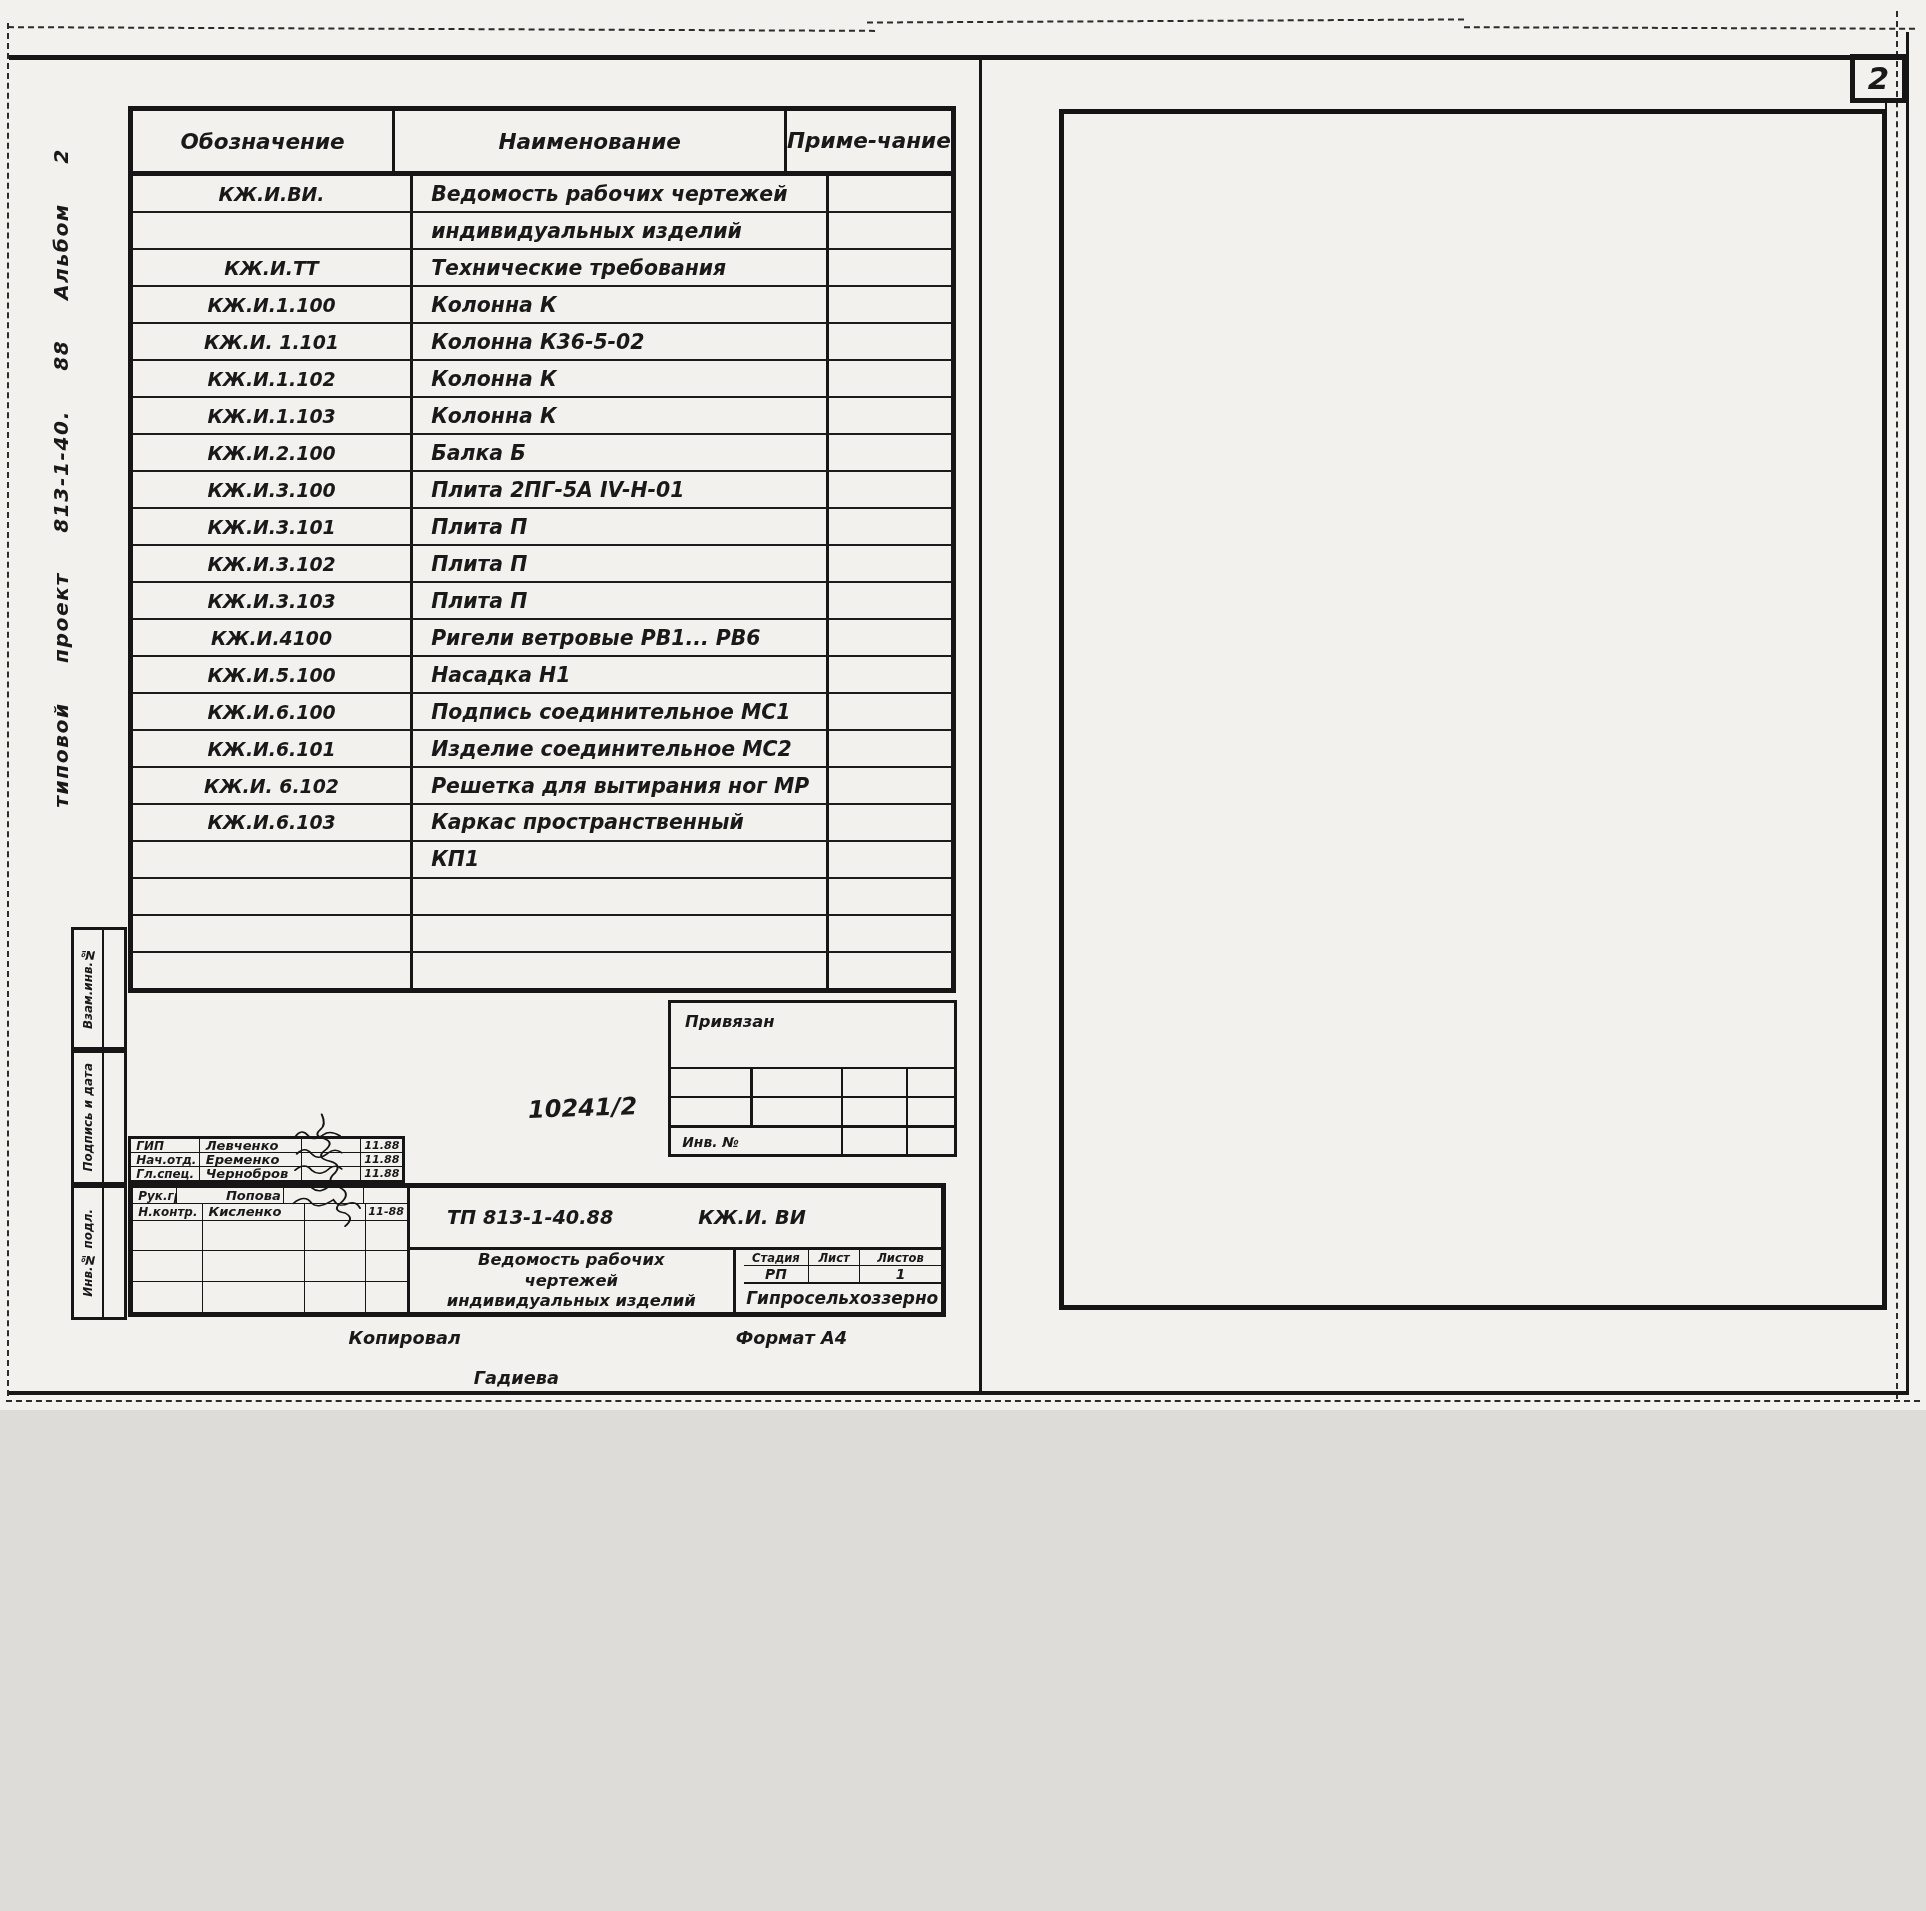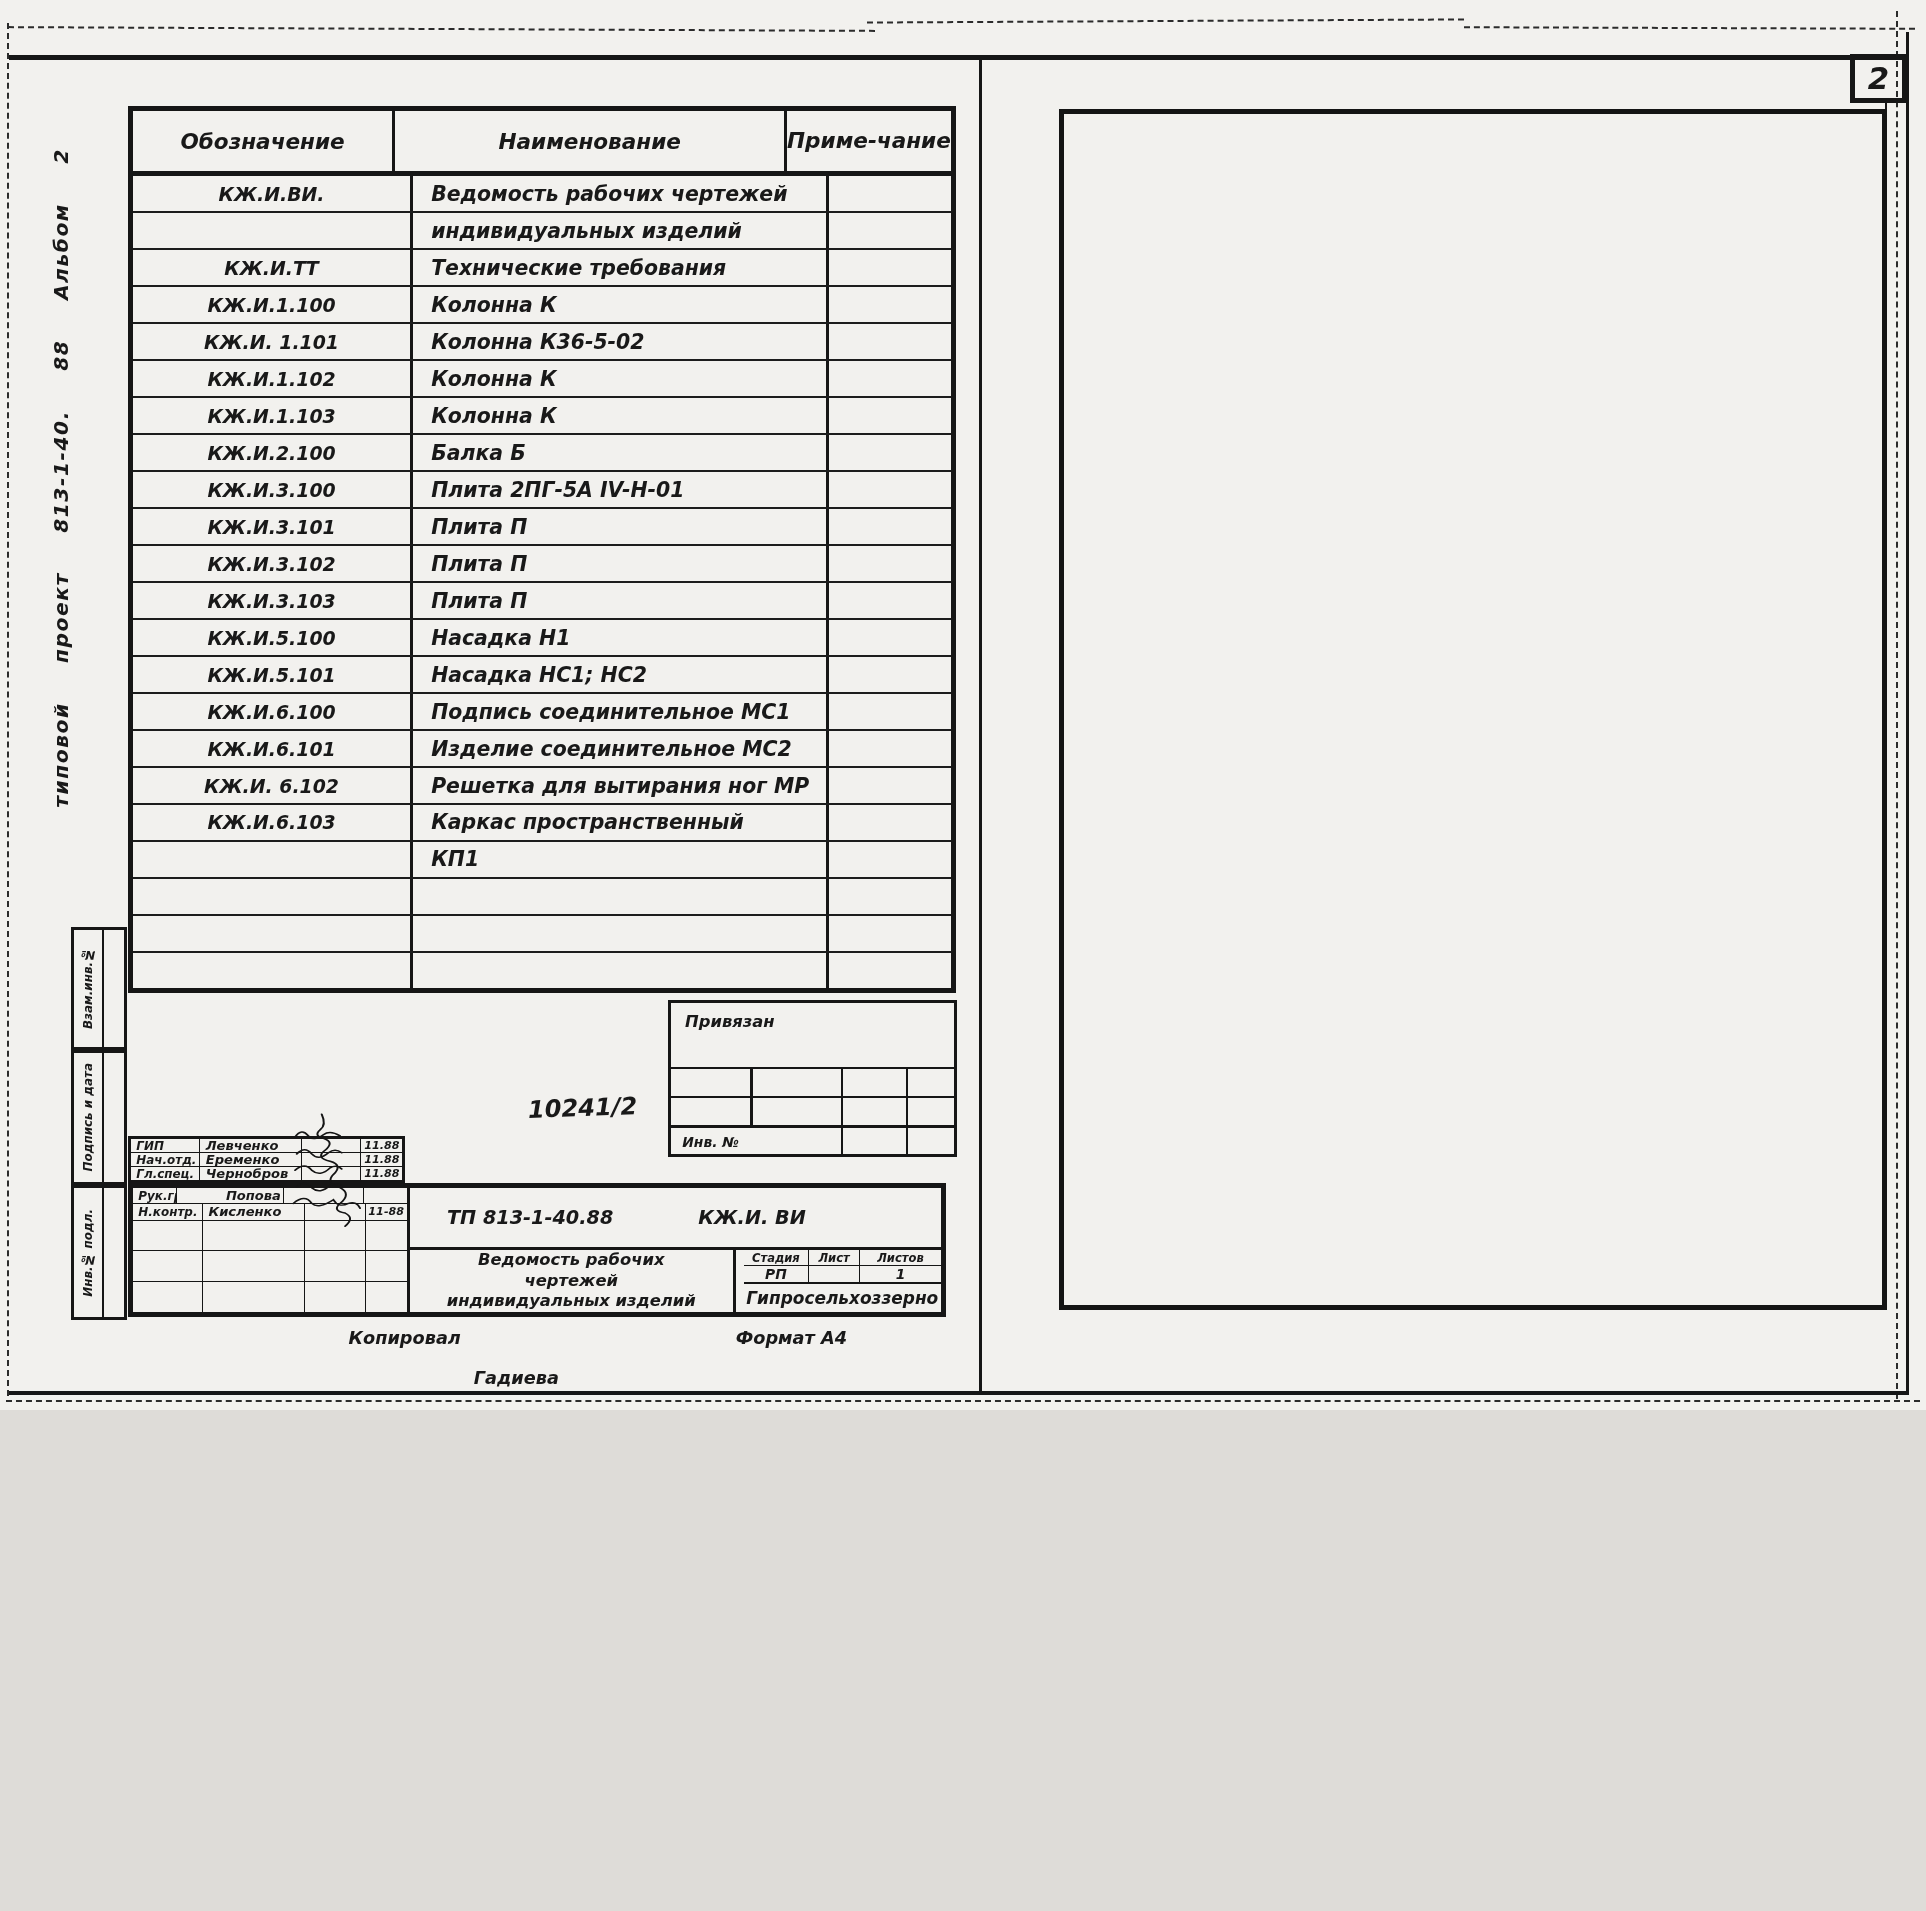--- a/index.html
+++ b/index.html
@@ -153,27 +153,27 @@
           <div class="c1 hw">КЖ.И.3.102</div>
           <div class="c2 hw">Плита П</div>
           <div class="c3"></div>
         </div>
       <div class="trow">
           <div class="c1 hw">КЖ.И.3.103</div>
           <div class="c2 hw">Плита П</div>
           <div class="c3"></div>
         </div>
       <div class="trow">
+          <div class="c1 hw">КЖ.И.4100</div>
+          <div class="c2 hw">Ригели ветровые РВ1... РВ6</div>
+          <div class="c3"></div>
+        </div>
+      <div class="trow">
           <div class="c1 hw">КЖ.И.5.100</div>
           <div class="c2 hw">Насадка Н1</div>
-          <div class="c3"></div>
-        </div>
-      <div class="trow">
-          <div class="c1 hw">КЖ.И.5.101</div>
-          <div class="c2 hw">Насадка  НС1;  НС2</div>
           <div class="c3"></div>
         </div>
       <div class="trow">
           <div class="c1 hw">КЖ.И.6.100</div>
           <div class="c2 hw">Подпись  соединительное МС1</div>
           <div class="c3"></div>
         </div>
       <div class="trow">
           <div class="c1 hw">КЖ.И.6.101</div>
           <div class="c2 hw">Изделие  соединительное МС2</div>

